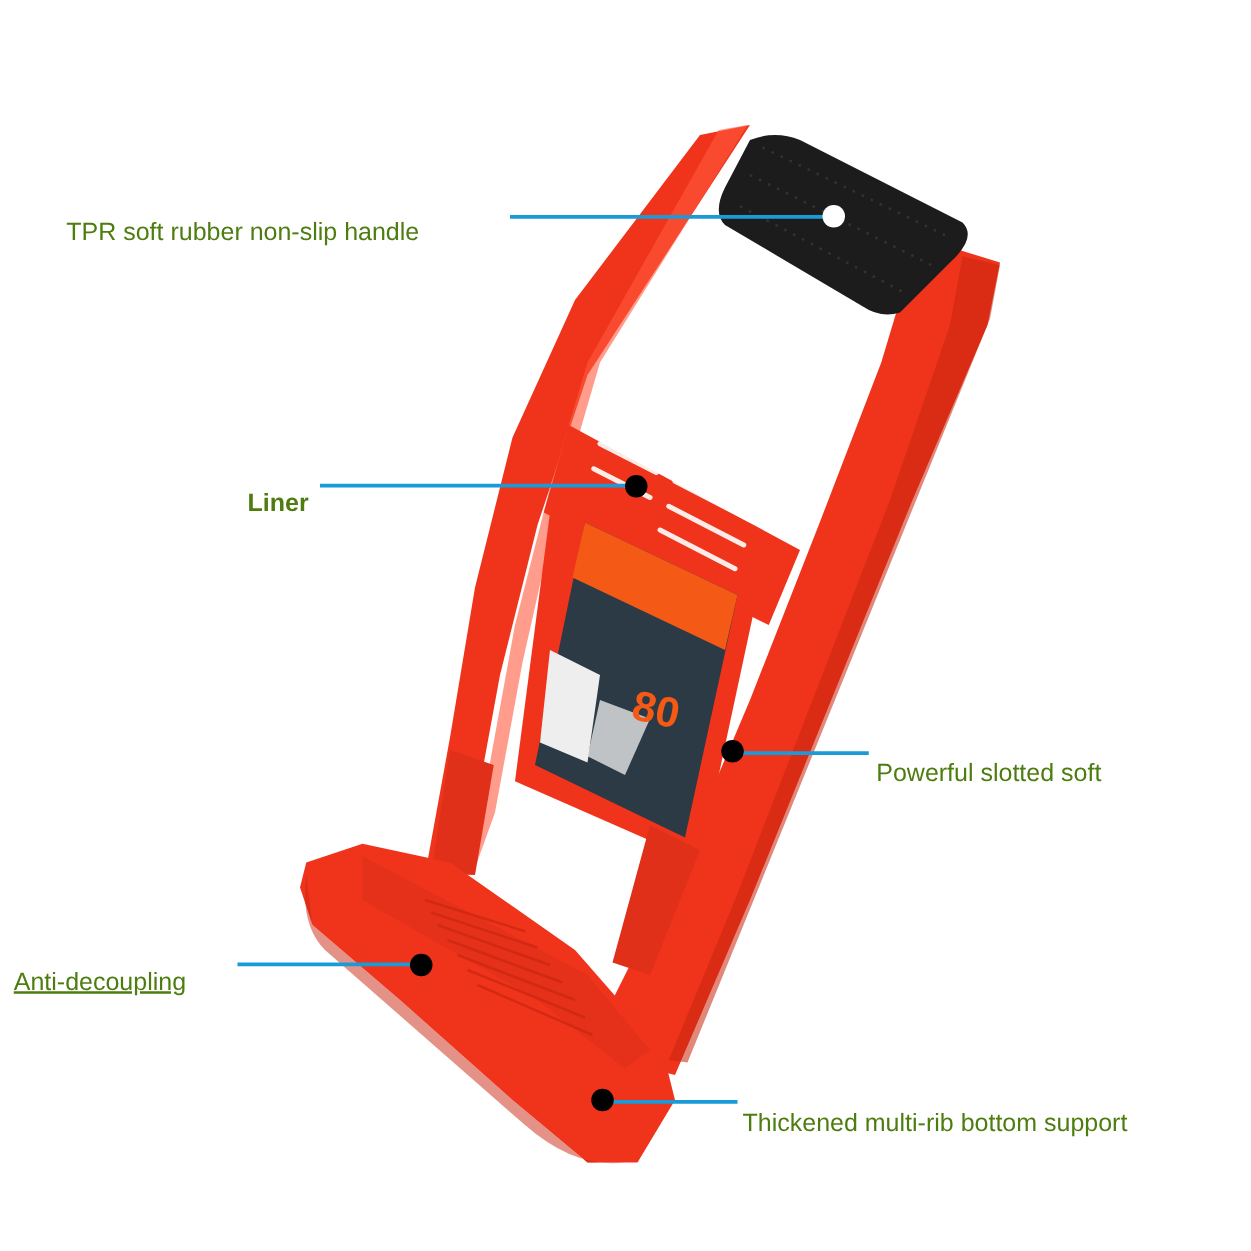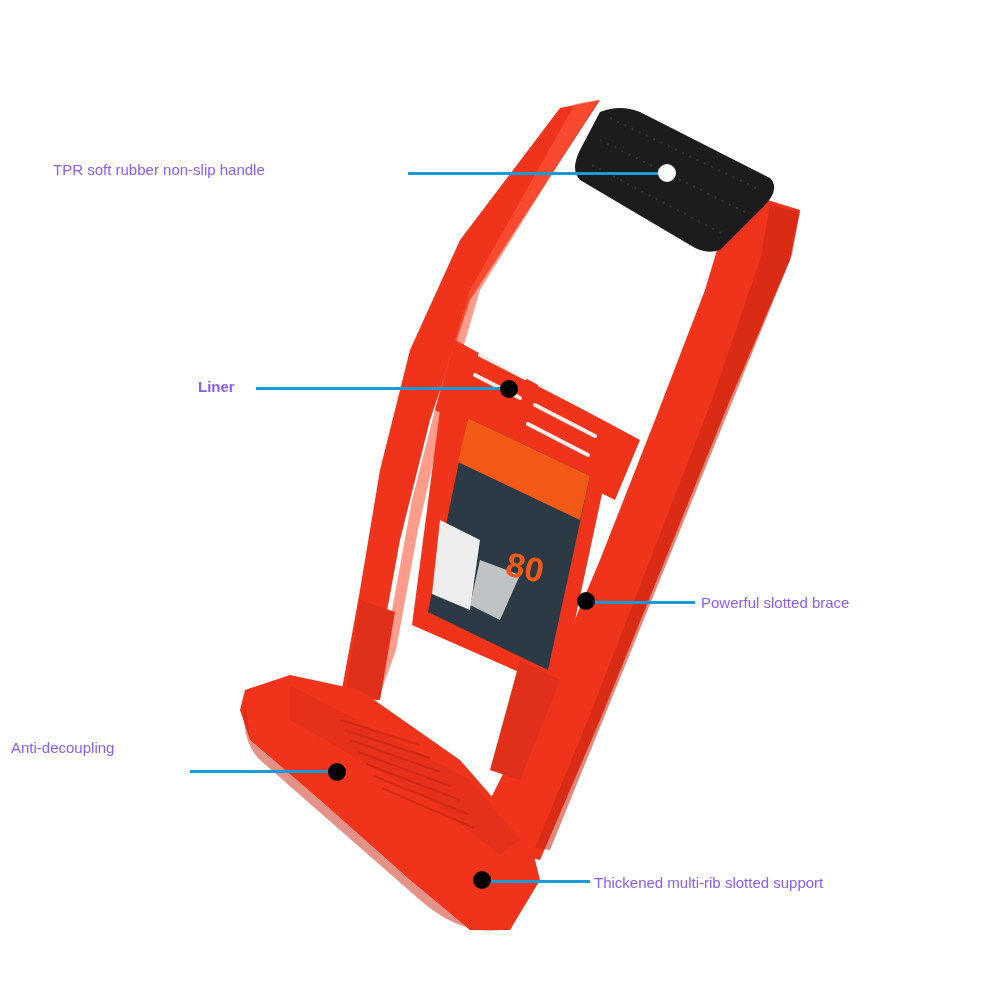--- a/index.html
+++ b/index.html
@@ -1,18 +1,18 @@
 <!DOCTYPE html>
 <html><head>
   <meta charset="utf-8">
   <style>
     html, body { margin: 0; padding: 0; background: #ffffff; }
     body { width: 1001px; height: 1001px; position: relative; overflow: hidden; font-family: "Liberation Sans", sans-serif; }
     .product { position: absolute; left: 0; top: 0; width: 1001px; height: 1001px; }
-    .label { position: absolute; font-size: 15px; color: #8b5cf6; white-space: nowrap; line-height: 24px; }
+    .label { position: absolute; font-size: 20px; color: #4d7c0f; white-space: nowrap; line-height: 24px; margin-top: 16px; }
     .leader { position: absolute; height: 3px; background: #1a9ad6; }
     .dot { position: absolute; width: 18px; height: 18px; border-radius: 50%; background: #000000; }
     .dot.white { background: #ffffff; }
   </style>
 </head>
 <body>
 
 <svg class="product" viewBox="0 0 1001 1001" xmlns="http://www.w3.org/2000/svg">
 
   <path d="M560 108 L600 100 L470 300 L430 420 L400 540 L378 660 L356 700 L340 700 L360 590 L380 470 L410 350 L460 240 Z" fill="#f0341c"></path>
@@ -60,23 +60,23 @@
 </svg>
 
 <div class="label" style="left:53px; top:158px;">TPR soft rubber non-slip handle</div>
 <div class="leader" style="left:408px; top:172px; width:260px;"></div>
 <div class="dot white" style="left:658px; top:164px;"></div>
 
 <div class="label" style="left:198px; top:375px;font-weight:bold;">Liner</div>
 <div class="leader" style="left:256px; top:387px; width:248px;"></div>
 <div class="dot" style="left:500px; top:380px;"></div>
 
-<div class="label" style="left:701px; top:591px;">Powerful slotted brace</div>
+<div class="label" style="left:701px; top:591px;">Powerful slotted soft</div>
 <div class="leader" style="left:592px; top:601px; width:103px;"></div>
 <div class="dot" style="left:577px; top:592px;"></div>
 
-<div class="label" style="left:11px; top:736px;">Anti-decoupling</div>
+<div class="label" style="left:11px; top:758px;text-decoration:underline;">Anti-decoupling</div>
 <div class="leader" style="left:190px; top:770px; width:146px;"></div>
 <div class="dot" style="left:328px; top:763px;"></div>
 
-<div class="label" style="left:594px; top:871px;">Thickened multi-rib slotted support</div>
+<div class="label" style="left:594px; top:871px;">Thickened multi-rib bottom support</div>
 <div class="leader" style="left:490px; top:880px; width:100px;"></div>
 <div class="dot" style="left:473px; top:871px;"></div>
 
 </body></html>

